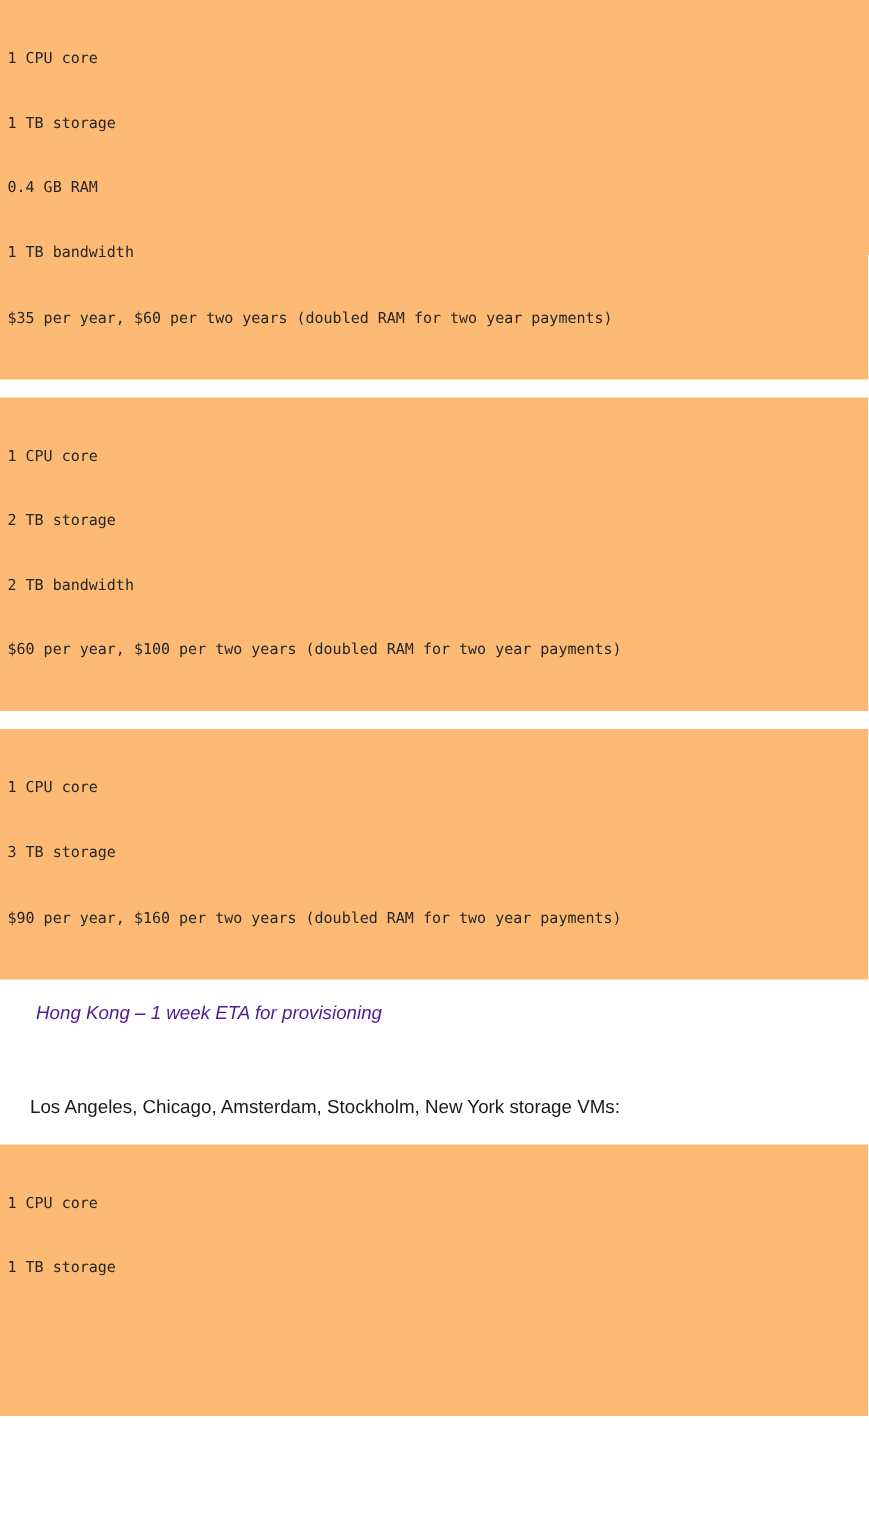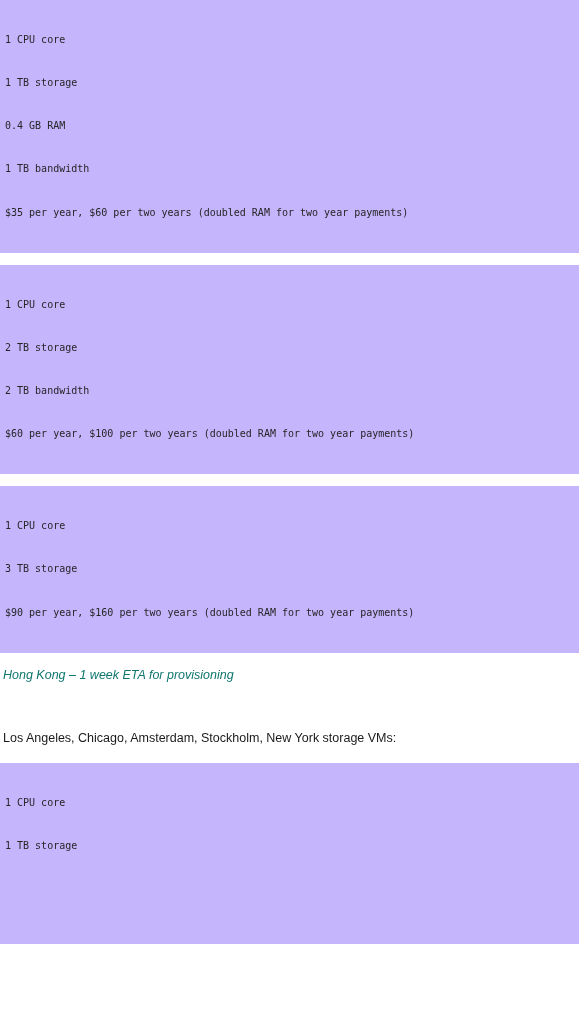--- a/index.html
+++ b/index.html
@@ -17,21 +17,21 @@
     -webkit-font-smoothing: antialiased;
   }
 
   .page {
     width: 579px;
     position: relative;
   }
 
   
   .spec-block {
-    background: #c4b5fd;
+    background: #fdba74;
     width: 579px;
     box-sizing: border-box;
     padding: 4px 0 4px 5px;
     font-family: "DejaVu Sans Mono", "Liberation Mono", monospace;
     font-size: 10px;
     line-height: 14.4px;
     color: #262626;
     letter-spacing: 0px;
     white-space: pre;
   }
@@ -40,29 +40,30 @@
     height: 14.4px;
   }
 
   
   .eta-group {
     padding-left: 3px;
     font-family: "Liberation Sans", sans-serif;
     font-style: italic;
     font-size: 12.5px;
     line-height: 16px;
-    color: #0f766e;
+    color: #4c1d95;
+    margin-left: 21px;
   }
   .eta-group .eta-line {
     display: block;
   }
 
   
   .section-heading {
-    padding-left: 3px;
+    padding-left: 20px;
     font-family: "Liberation Sans", sans-serif;
     font-size: 12.5px;
     line-height: 16px;
     color: #1a1a1a;
     white-space: nowrap;
   }
 
   
   .gap-sm  { height: 12px; }
   .gap-eta { height: 14px; }

